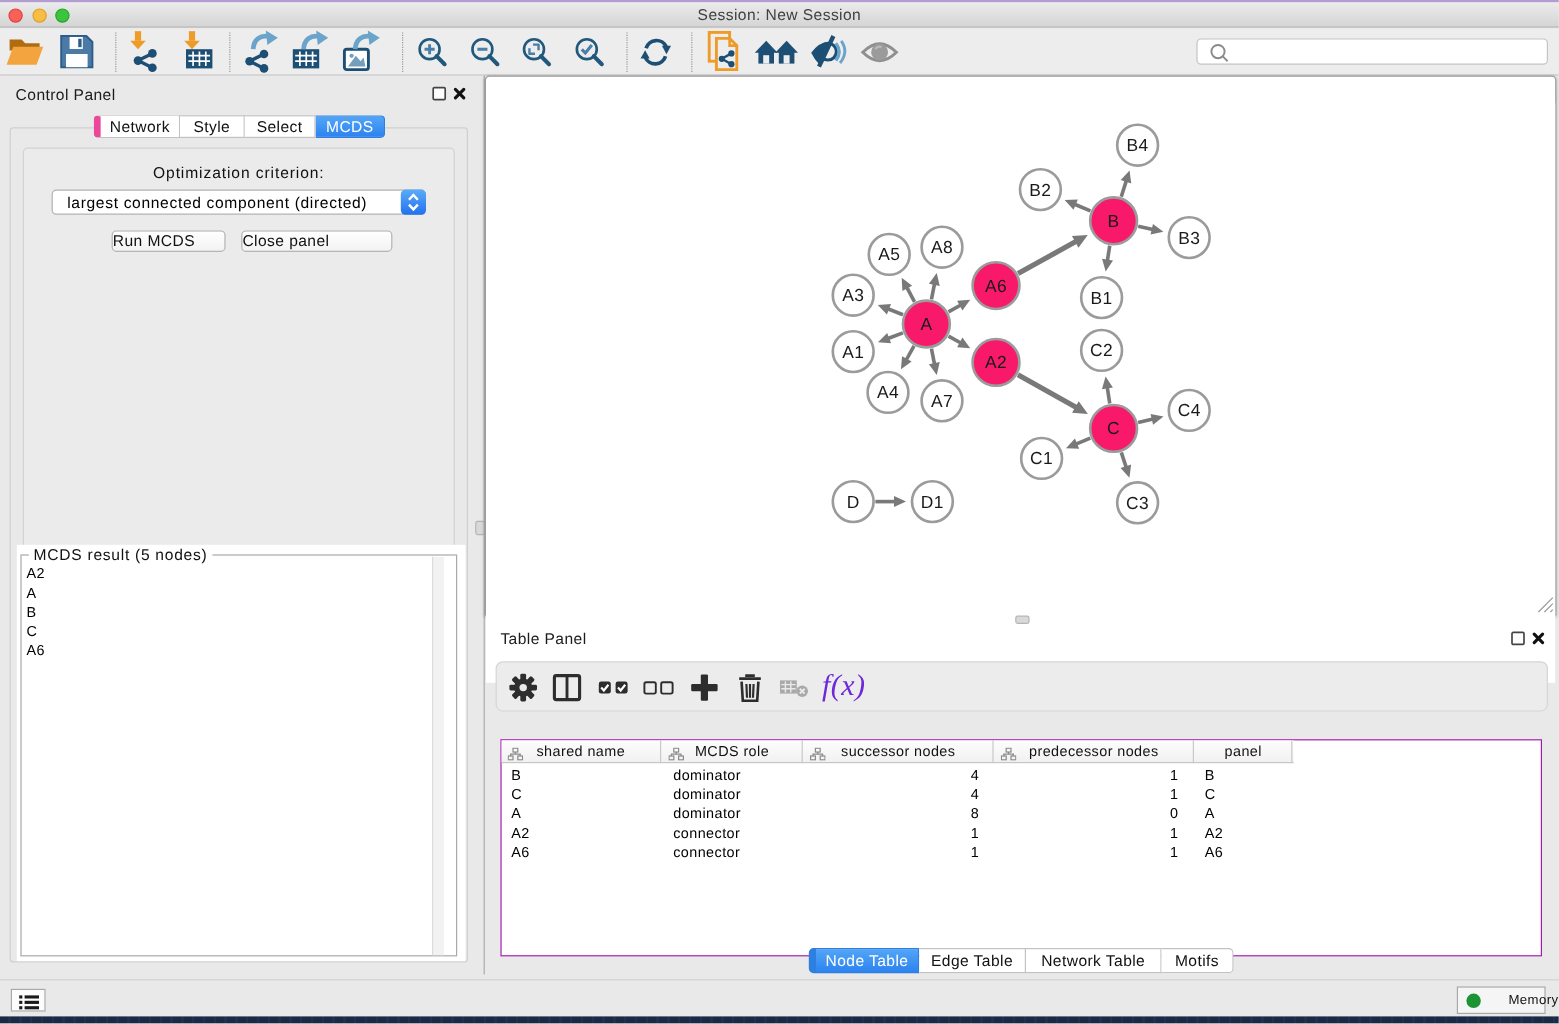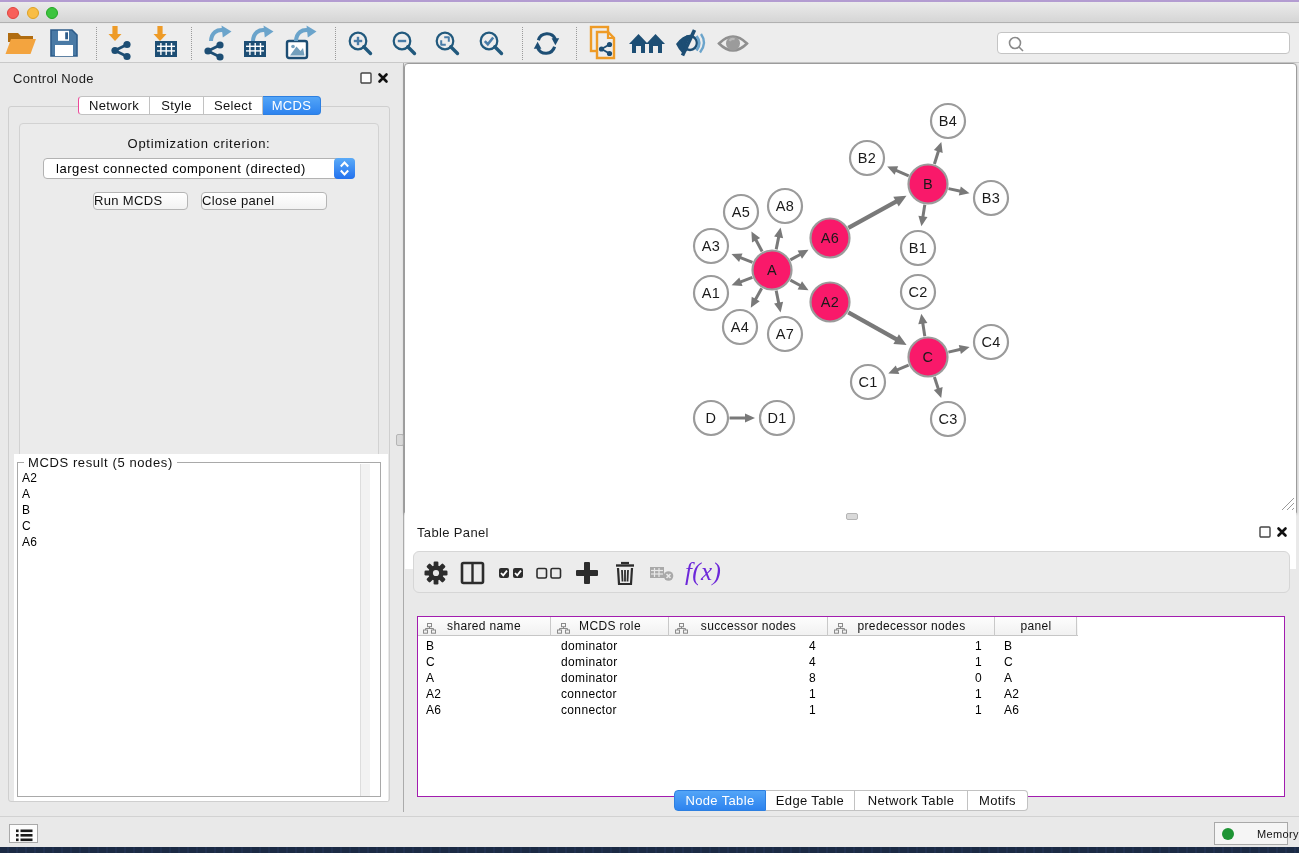--- a/index.html
+++ b/index.html
@@ -12,21 +12,21 @@
 .tl { position:absolute; border-radius:50%; }
 #toolbar { left:0; top:24px; width:1299px; height:39px; background:#ededed; border-bottom:1px solid #c9c9c9; }
 .sep { position:absolute; top:3px; height:33px; width:0; border-left:1px dotted #9a9a9a; }
 .ticon { position:absolute; }
 #searchbox { position:absolute; left:997px; top:8px; width:293px; height:22px; background:#fff; border:1px solid #c4c4c4; border-radius:4px; }
 #cp-title { left:13px; top:71px; font-size:13px; color:#1c1c1c; }
 #cp-box { left:8px; top:106px; width:382px; height:696px; background:#e9e9e9; border:1px solid #cfcfcf; border-radius:3px; }
 #cp-inner { left:19px; top:123px; width:360px; height:672px; background:#ebebeb; border:1px solid #d2d2d2; border-radius:4px; }
 .tabs { position:absolute; display:flex; font-size:13px; }
 .tab { border:1px solid #c2c2c2; border-left:none; background:#fff; color:#111; display:flex; align-items:center; justify-content:center; }
-.tab.first { border-left:1px solid #ec4899; border-radius:4px 0 0 4px; }
+.tab.first { border-left:6px solid #ec4899; border-radius:4px 0 0 4px; }
 .tab.last { border-radius:0 4px 4px 0; }
 .tab.sel { background:linear-gradient(#53a5f7,#2d83ef); border-color:#2d7fe0; color:#fff; }
 #opt-label { left:0; top:136px; width:398px; text-align:center; font-size:13px; color:#111; letter-spacing:0.75px; }
 #dropdown { left:43px; top:158px; width:312px; height:21px; background:#fff; border:1px solid #b2b2b2; border-radius:4px; }
 #dropdown .txt { position:absolute; left:12px; top:2px; font-size:13px; color:#000; letter-spacing:0.55px; }
 #dropdown .step { position:absolute; right:-1px; top:-1px; width:21px; height:21px; border-radius:4px; background:linear-gradient(#5babf8,#2271ee); }
 .btn { position:absolute; height:18px; background:linear-gradient(#ffffff,#f2f2f2); border:1px solid #b5b5b5; border-radius:4px; font-size:13px; color:#111; line-height:16px; }
 #fspanel { left:14px; top:454px; width:374px; height:347px; background:#fff; }
 #fieldset { left:17px; top:462px; width:364px; height:335px; border:1px solid #a9a9a9; background:#fff; }
 #fs-label { left:24px; top:455px; font-size:13px; color:#111; background:#fff; padding:0 4px; letter-spacing:0.6px; }
@@ -48,20 +48,21 @@
 #navy { left:0; top:847px; width:1299px; height:6px; background:repeating-linear-gradient(90deg,#1b2a44 0 7px,#20304f 7px 9px); }
 #statline { left:0; top:816px; width:1299px; height:1px; background:#d2d2d2; }
 .ticon svg { display:block; }
 .hico svg { display:inline; }
 text { font-family:"Liberation Sans", sans-serif; }
 </style>
 </head>
 <body>
 <div class="abs" id="purple"></div>
 <div class="abs" id="titlebar">
+  <div class="title">Session: New Session</div>
   <div class="tl" style="left:7px;top:5px;width:12px;height:12px;background:#f8605a;border:1px solid #e1443e;"></div>
   <div class="tl" style="left:26.5px;top:5px;width:12px;height:12px;background:#f8bd45;border:1px solid #dfa123;"></div>
   <div class="tl" style="left:46px;top:5px;width:12px;height:12px;background:#3dc43f;border:1px solid #24a725;"></div>
 </div>
 <div class="abs" id="toolbar">
 <div class="ticon" style="left:3px;top:0px;width:38px;height:38px;">
       <svg width="38" height="38" viewBox="0 0 38 38" style="">
         <path d="M5 9 L15 9 L18 12 L30 12 L30 18 L5 18 Z" fill="#b06c10"></path>
 <path d="M8 15 L33 15 L27.5 30 L2.5 30 Z" fill="#f3a43f"></path>
       </svg>
@@ -209,21 +210,21 @@
         <path d="M13.4 12.8 A 4.6 4.6 0 0 1 18.6 11.2" stroke="#b9b9b9" stroke-width="2" fill="none"></path>
       </svg>
     </div>
   <div id="searchbox">
       <svg width="20" height="20" viewBox="0 0 20 20" style="position:absolute;left:8px;top:1px;">
         <circle cx="9" cy="9" r="5.5" fill="none" stroke="#8a8a8a" stroke-width="1.6"></circle>
         <line x1="13" y1="13" x2="17" y2="17" stroke="#8a8a8a" stroke-width="1.6"></line>
       </svg>
     </div>
 </div>
-<div class="abs" id="cp-title">Control Node</div>
+<div class="abs" id="cp-title">Control Panel</div>
 <div class="abs" style="left:359px;top:71px;"><svg width="30" height="14" viewBox="0 0 30 14" style="">
       <rect x="2" y="2" width="10" height="10" rx="1" fill="#fdfdfd" stroke="#444" stroke-width="1.4"></rect>
       <path d="M20.5 3.5 L27.5 10.5 M27.5 3.5 L20.5 10.5" stroke="#111" stroke-width="2.6" stroke-linecap="round"></path>
     </svg></div>
 <div class="abs" id="cp-box"></div>
 <div class="abs" id="cp-inner"></div>
 <div class="tabs" style="left:78px; top:96px; height:19px;">
   <div class="tab first" style="width:72px;">Network</div>
   <div class="tab" style="width:54px;">Style</div>
   <div class="tab" style="width:59px;">Select</div>

